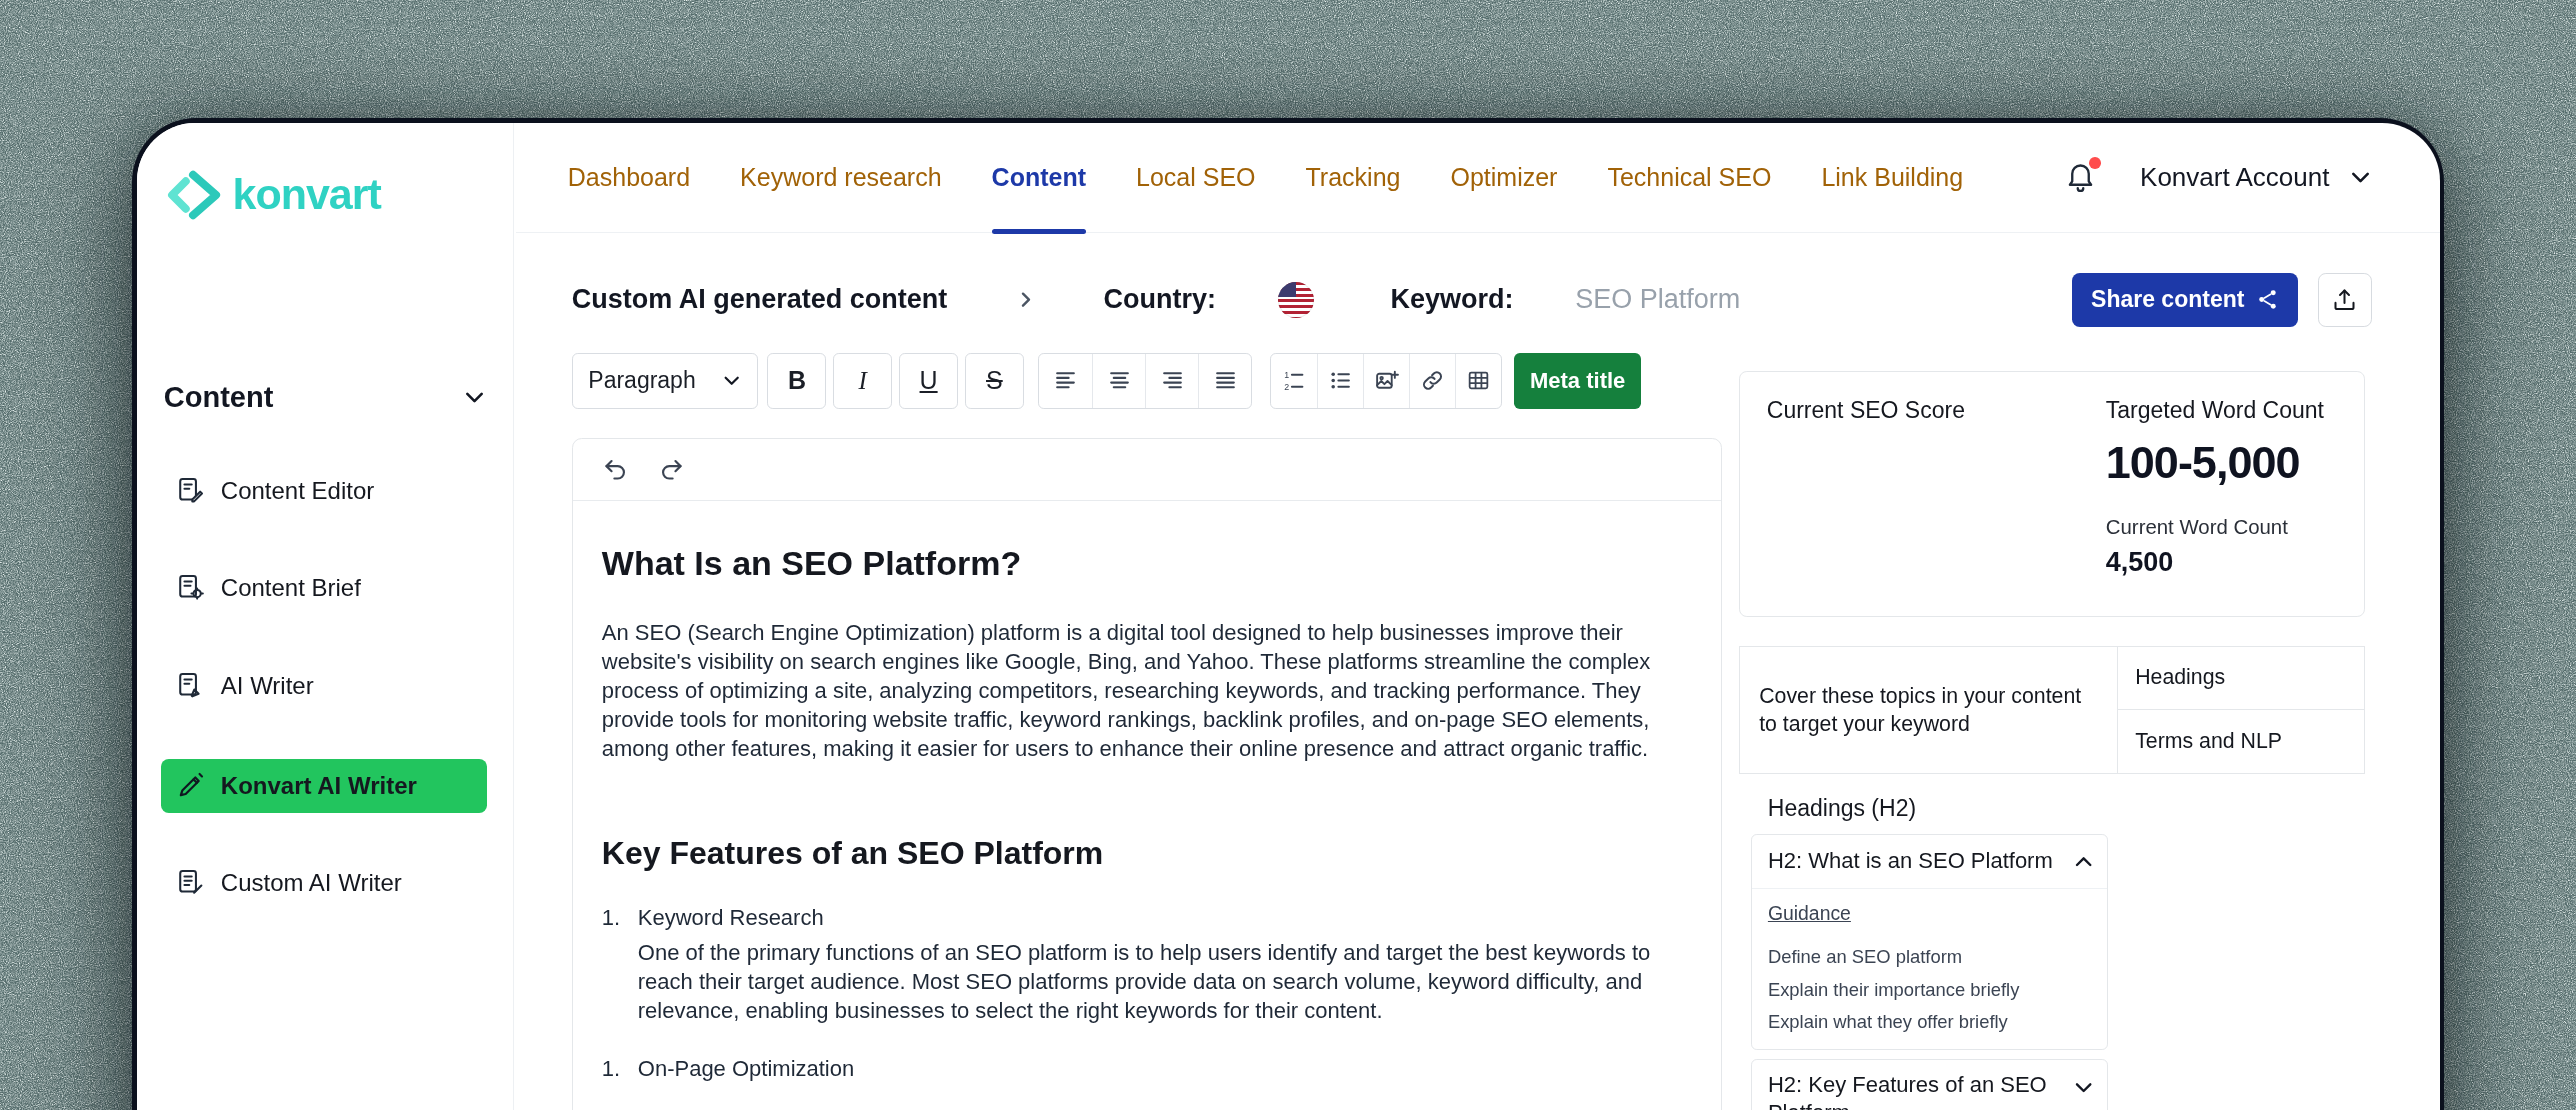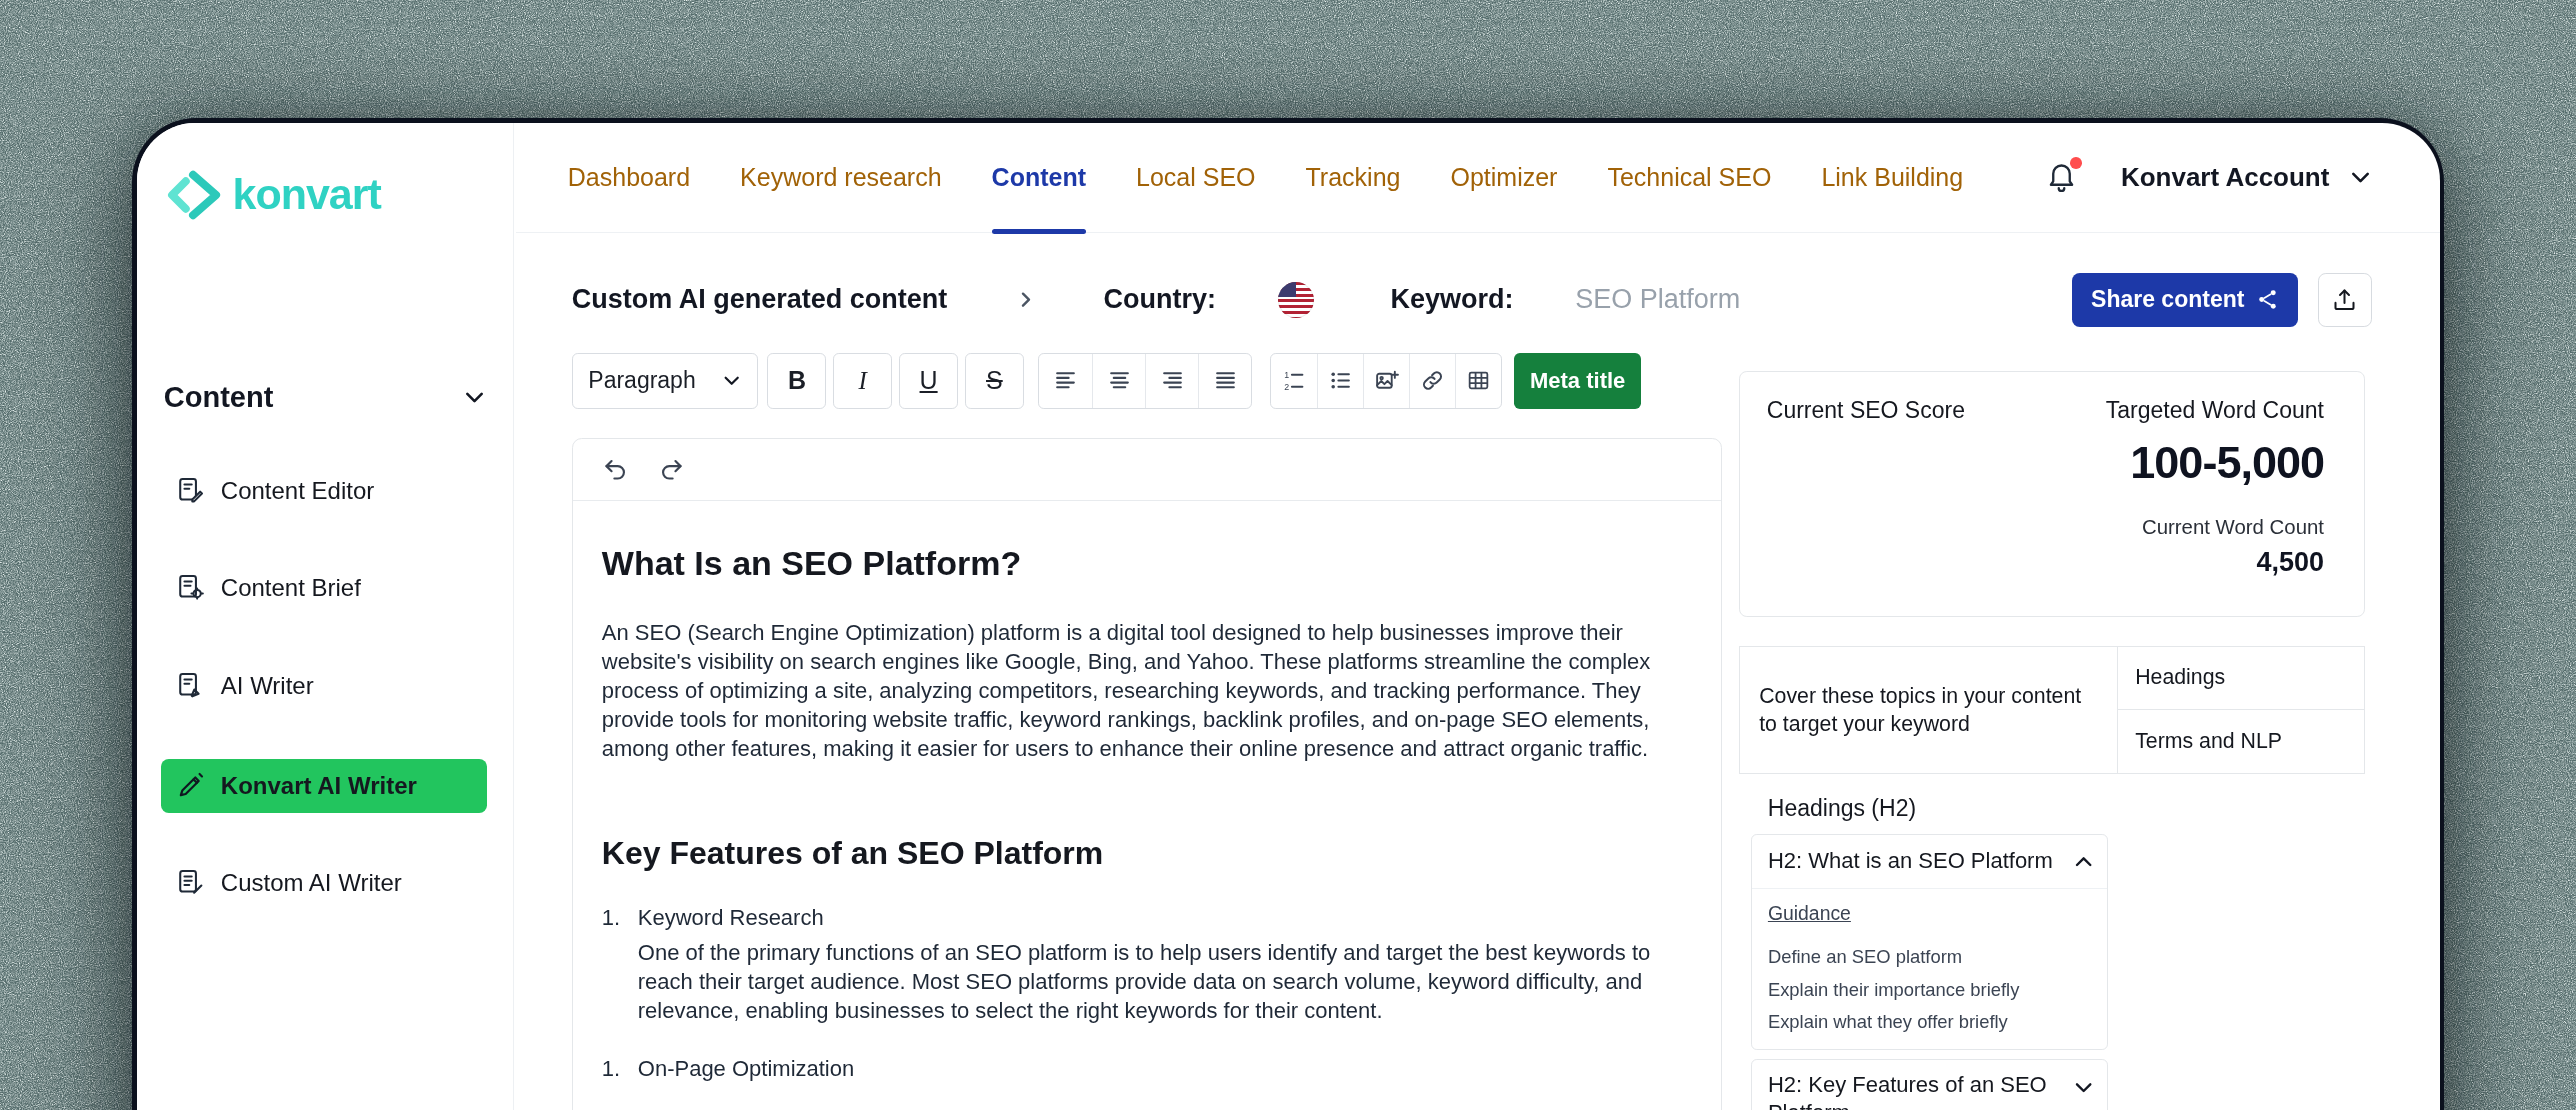--- a/index.html
+++ b/index.html
@@ -31,21 +31,21 @@
 
   .topnav { position:absolute; left:0; right:0; top:0; height:110px; display:flex; align-items:stretch;
     padding:0 68px 0 52px; border-bottom:1.9px solid #eef1f4; gap:50px; }
   .nav-item { display:flex; align-items:center; position:relative; font-size:25px; color:#a16207; white-space:nowrap; cursor:pointer; }
   .nav-item.active { color:#1d39a8; font-weight:700; }
   .nav-item.active::after { content:""; position:absolute; left:0; right:0; bottom:-1.9px; height:4.8px; background:#1d39a8; border-radius:2.9px; }
   .nav-right { margin-left:auto; display:flex; align-items:center; gap:41px; }
   .bell-wrap { position:relative; width:35px; height:37px; cursor:pointer; }
   .bell-dot { position:absolute; right:-1.9px; top:-1.9px; width:11.6px; height:11.6px; border-radius:50%; background:#ff4d4d; }
   .account { display:flex; align-items:center; gap:19.4px; cursor:pointer; }
-  .account .name { font-size:26px; font-weight:700; color:#131722; white-space:nowrap; }
+  .account .name { font-size:26px; font-weight:400; color:#131722; white-space:nowrap; }
 
   .header-row { position:absolute; left:56px; right:68px; top:147px; height:60px; display:flex; align-items:center;gap:48px; }
   .bc-title { font-size:27px; font-weight:700; color:#131722; white-space:nowrap; }
   .bc-sep { margin:0 19.4px; display:flex; align-items:center; }
   .bc-label { font-size:27px; font-weight:700; color:#131722; white-space:nowrap; }
   .bc-value { font-size:27px; color:#98a1ab; margin-left:13.6px; white-space:nowrap; }
   .flag { position:relative; width:36px; height:36px; border-radius:50%; overflow:hidden; margin-left:13.6px; flex:0 0 auto;
     background:repeating-linear-gradient(#b22234 0 2.9px, #ffffff 2.9px 5.8px); box-shadow:inset 0 0 0 1px rgba(0,0,0,.08); }
   .flag-canton { position:absolute; left:0; top:0; width:18.4px; height:15.5px; background:#3c3b6e; }
   .header-actions { margin-left:auto; display:flex; align-items:center; gap:19.4px; }
@@ -85,21 +85,21 @@
   .ed-li .li-title { font-size:22px; color:#1f2937; }
   .ed-li .li-body { margin-top:6.8px; font-size:22px; line-height:29px; color:#1f2937; max-width:1029px; }
 
   
   .right-panel { position:absolute; left:1223px; top:248px; width:626px; }
   .card1 { position:relative; width:626px; height:246px; border:1.9px solid #e4e7ea; border-radius:7.8px; background:#fff; }
   .score-title { position:absolute; left:27px; top:25px; font-size:23px; color:#15181f; }
   .donut { position:absolute; left:23px; top:54px; width:180px; height:180px; border-radius:50%; }
   .donut::after { content:""; position:absolute; left:32px; top:32px; width:116px; height:116px; border-radius:50%; background:#fff; }
   .donut .dval { position:absolute; inset:0; display:flex; align-items:center; justify-content:center; font-size:22px; color:#15181f; z-index:1; }
-  .twc-col { position:absolute; left:366px; top:25px;text-align:right; }
+  .twc-col { position:absolute; left:366px; top:25px; }
   .twc-title { font-size:23px; color:#15181f; white-space:nowrap; }
   .twc-range { margin-top:13.6px; font-size:45px; font-weight:800; color:#0f1320; letter-spacing:-1px; white-space:nowrap; }
   .cwc-label { margin-top:27px; font-size:20.4px; color:#2a2f38; }
   .cwc-value { margin-top:7.8px; font-size:27px; font-weight:700; color:#0f1320; }
 
   .card2 { margin-top:29px; width:626px; border:1.9px solid #e4e7ea; background:#fff; display:grid;
     grid-template-columns:378px 1fr; grid-template-rows:63px 63px; }
   .c2-left { grid-row:1 / 3; border-right:1.9px solid #e4e7ea; display:flex; align-items:center; padding:9.7px 19.4px;
     font-size:21.3px; line-height:28px; color:#15181f; }
   .c2-tab { display:flex; align-items:center; padding-left:17.4px; font-size:21.3px; color:#15181f; cursor:pointer; }

